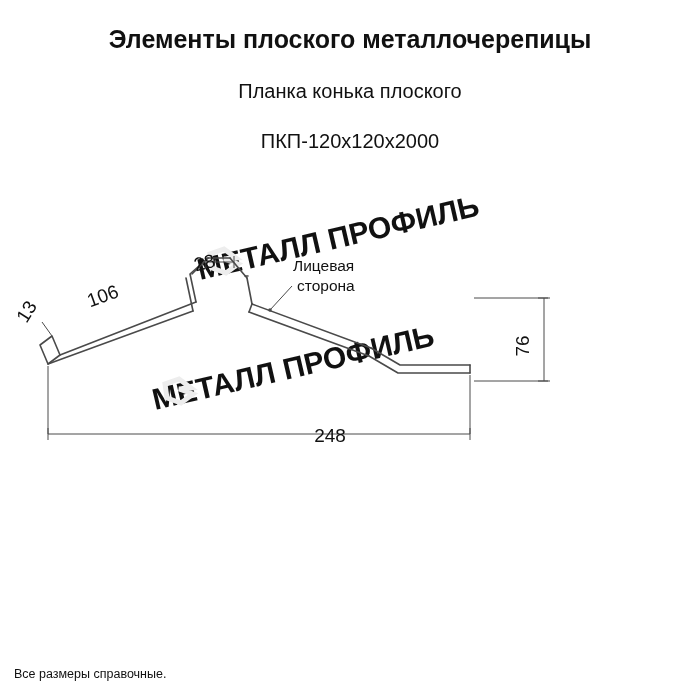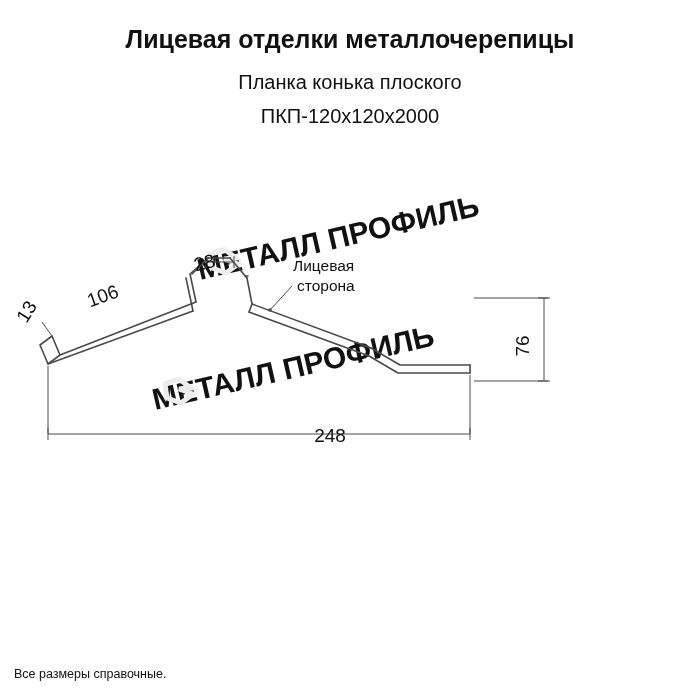--- a/index.html
+++ b/index.html
@@ -32,28 +32,28 @@
   .title-main {
     font-size: 25px;
     font-weight: bold;
     letter-spacing: 0px;
     line-height: 30px;
     color: #111111;
   }
   .title-sub {
     font-size: 20px;
     font-weight: normal;
-    margin-top: 15px;
+    margin-top: 24px;
     line-height: 26px;
     color: #111111;
   }
   .title-code {
     font-size: 20px;
     font-weight: normal;
-    margin-top: 8px;
+    margin-top: 24px;
     line-height: 26px;
     color: #111111;
   }
   .drawing {
     position: absolute;
     top: 150px;
     left: 0;
     width: 700px;
     height: 400px;
   }
@@ -80,21 +80,21 @@
     font-family: "Liberation Sans", sans-serif;
     fill: #111111;
   }
 </style>
 </head>
 <body>
 
 <div class="page">
 
   <div class="header">
-    <div class="title-main">Лицевая отделки металлочерепицы</div>
+    <div class="title-main">Элементы плоского металлочерепицы</div>
     <div class="title-sub">Планка конька плоского</div>
     <div class="title-code">ПКП-120х120х2000</div>
   </div>
 
   <svg class="watermark-layer" width="700" height="400" viewBox="0 0 700 400">
     <g fill="#ededed" font-size="30" font-weight="bold" font-family="Liberation Sans, sans-serif">
       <g transform="translate(200,130) rotate(-13)">
         <text x="0" y="0">МЕТАЛЛ ПРОФИЛЬ</text>
       </g>
       <g transform="translate(155,260) rotate(-13)">

